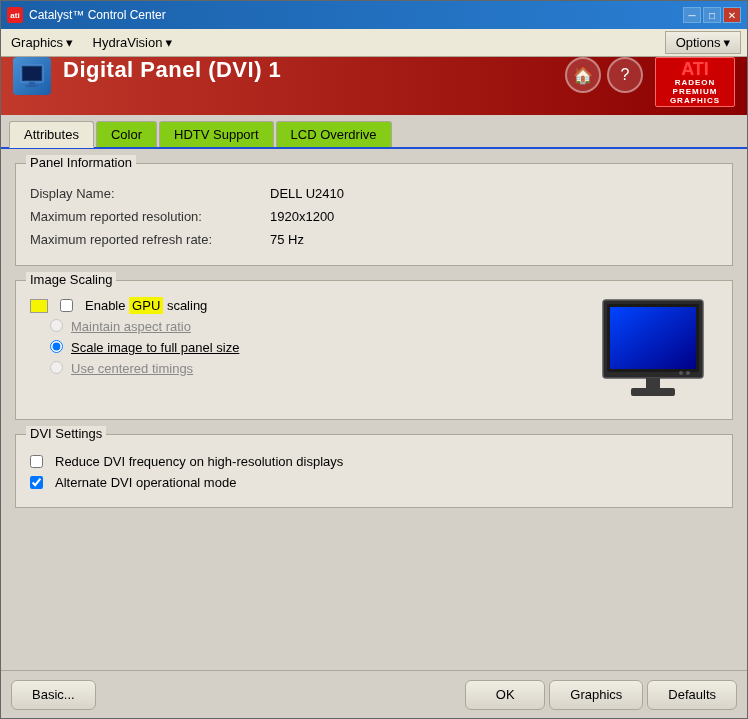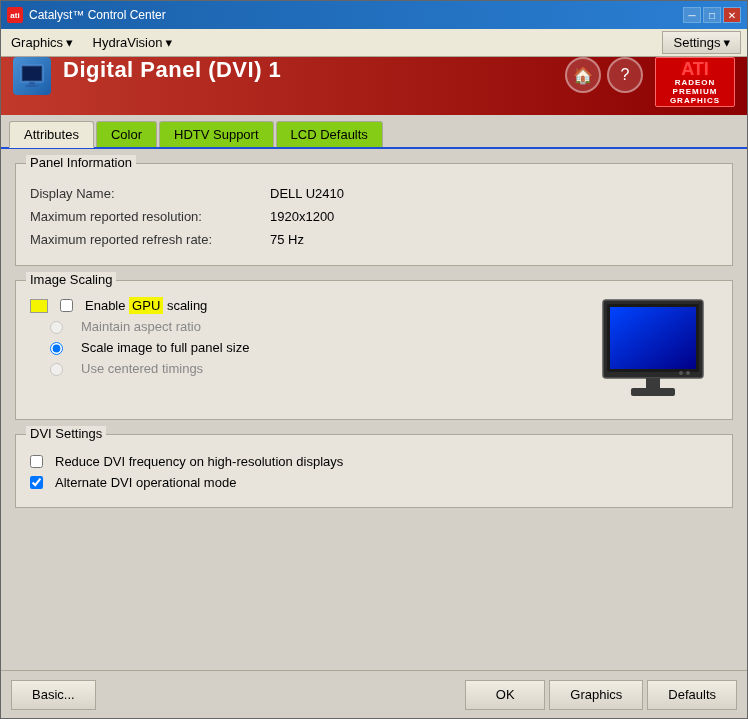--- a/index.html
+++ b/index.html
@@ -215,24 +215,25 @@
       align-items: center;
       gap: 12px;
       padding: 3px 0;
     }
     .checkbox-highlight {
       background: #f5f500;
       padding: 1px 3px;
     }
     .radio-row {
       display: flex;
-      align-items: flex-end;
-      gap: 18px;
+      align-items: flex-start;
+      gap: 8px;
       padding: 3px 0 3px 20px;
       color: #888;
+      text-decoration: underline;
     }
     .radio-row.active { color: #000; }
 
     input[type=checkbox] { cursor: pointer; }
     input[type=radio] { cursor: pointer; }
 
     
     .bottom-bar {
       position: absolute;
       bottom: 0;
@@ -245,21 +246,21 @@
       align-items: center;
       justify-content: space-between;
       padding: 0 10px;
     }
     .bottom-btn {
       height: 30px;
       padding: 0 20px;
       min-width: 80px;
       background: linear-gradient(to bottom, #f0ede4, #d8d4c8);
       border: 1px solid #aca899;
-      border-radius: 0;
+      border-radius: 6px;
       font-size: 13px;
       cursor: pointer;
       display: flex; align-items: center; justify-content: center;
     }
     .bottom-btn.apply-btn {
       background: linear-gradient(to bottom, #f0ede4, #d8d4c8);
     }
     .bottom-btn-group {
       display: flex;
       gap: 4px;
@@ -293,21 +294,21 @@
     <div class="menu-item">
       <span>Graphics</span>
       <span>▾</span>
     </div>
     <div class="menu-item">
       <span>HydraVision</span>
       <span>▾</span>
     </div>
     <div class="menu-spacer"></div>
     <div class="menu-options-btn">
-      <span>Settings</span>
+      <span>Options</span>
       <span>▾</span>
     </div>
   </div>
 
   <div class="header">
     <div class="header-icon">
       <svg viewBox="0 0 26 26">
         <rect x="2" y="2" width="22" height="17" rx="1" fill="#1a3a6a" stroke="#4a8ad4" stroke-width="1.5"></rect>
         <rect x="4" y="4" width="18" height="13" fill="#0a1e50"></rect>
         <rect x="10" y="19" width="6" height="3" fill="#2a5fa8"></rect>
@@ -331,21 +332,21 @@
     <div class="tab active">
       <span>Attributes</span>
     </div>
     <div class="tab">
       <span>Color</span>
     </div>
     <div class="tab">
       <span>HDTV Support</span>
     </div>
     <div class="tab">
-      <span>LCD Defaults</span>
+      <span>LCD Overdrive</span>
     </div>
   </div>
 
   <div class="main-content">
 
     <div class="fieldset-group">
       <div class="fieldset-legend">Panel Information</div>
       <div style="height:8px;"></div>
       <div class="info-row">
         <span class="info-label">Display Name:</span>

